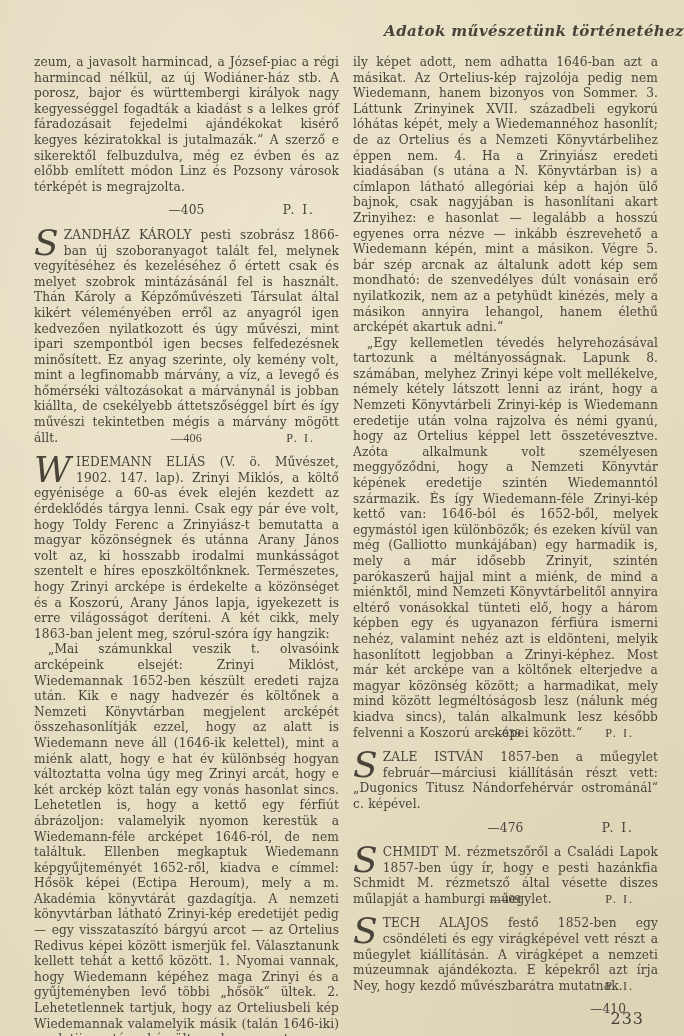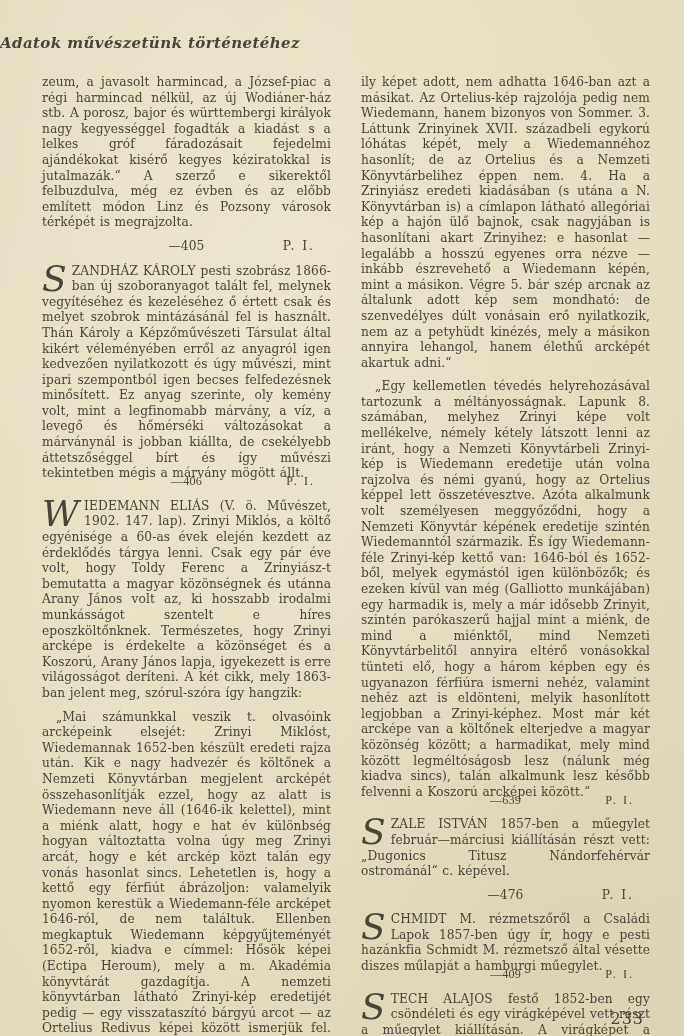--- a/index.html
+++ b/index.html
@@ -13,40 +13,40 @@
     background:
       radial-gradient(ellipse at 20% 10%, rgba(255,255,255,0.10), rgba(255,255,255,0) 55%),
       radial-gradient(ellipse at 80% 90%, rgba(120,100,60,0.08), rgba(120,100,60,0) 60%),
       radial-gradient(ellipse at 50% 45%, #ece5cc 0%, #e8e0c4 55%, #e2dabd 100%);
     background-color:var(--paper);
     position:relative; overflow:hidden;
     font-family:"DejaVu Serif", serif;
     color:var(--ink);
   }
   .running-head{
-    padding-top:34px;
-    text-align:left;
+    padding-top:22px;
+    text-align:right;
     font-style:italic;
     font-weight:bold;
     font-size:15px;
     letter-spacing:0.4px;
   }
   .columns{
     display:flex;
     gap:14px;
     margin:15px 26px 0 34px;
   }
   .col{
     width:305px;
     font-size:12.2px;
     line-height:var(--lh);
     text-align:justify;
     letter-spacing:0.1px;
   }
-  .para{margin:8px; word-spacing:0.5px;}
+  .para{margin:0; word-spacing:0.5px;}
   .para.indent{text-indent:14px;}
   .para.entry{margin-top:9px;}
   .dropcap{
     float:left;
     font-size:36px;
     line-height:28px;
     padding:1px 5px 0 0;
     font-style:italic;
     font-weight:normal;
   }

